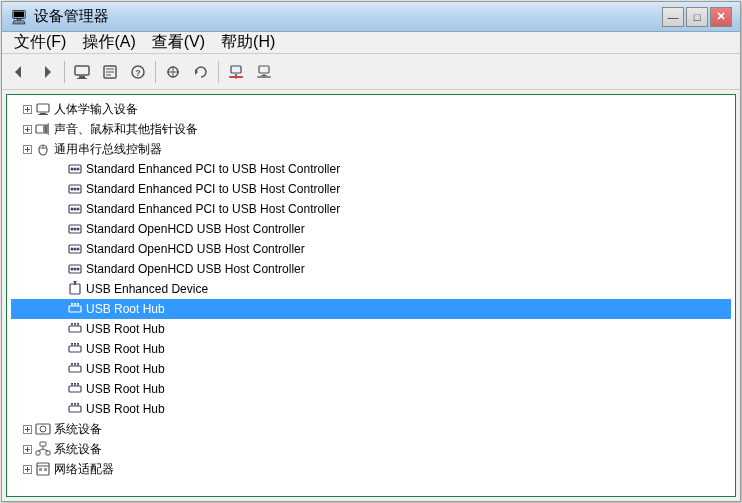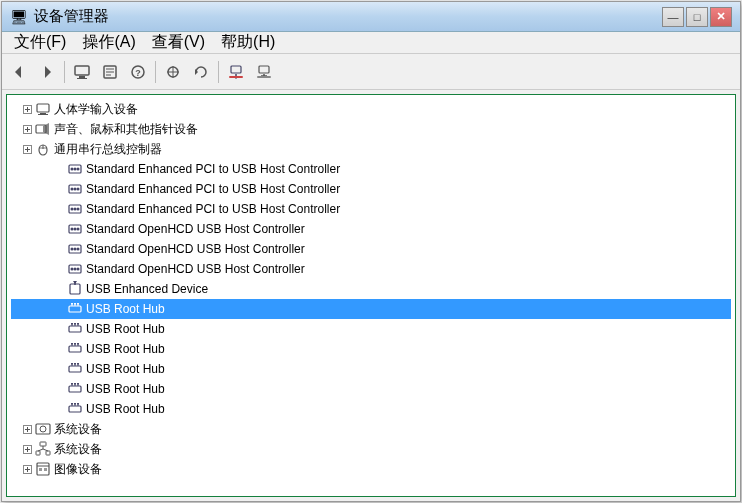--- a/index.html
+++ b/index.html
@@ -552,17 +552,17 @@
       </svg>
     </span>
           <span class="icon">
             <svg width="16" height="16" viewBox="0 0 16 16">
               <rect x="2" y="2" width="12" height="12" rx="1" fill="none" stroke="#555" stroke-width="1.2"></rect>
               <line x1="2" y1="5" x2="14" y2="5" stroke="#555" stroke-width="1"></line>
               <rect x="4" y="7" width="3" height="3" fill="#555" opacity="0.6"></rect>
               <rect x="9" y="7" width="3" height="3" fill="#555" opacity="0.6"></rect>
             </svg>
           </span>
-          <span class="label">图像设备</span>
+          <span class="label">网络适配器</span>
         </div>
       </div>
   </div>
 </div>
 
 </body></html>

